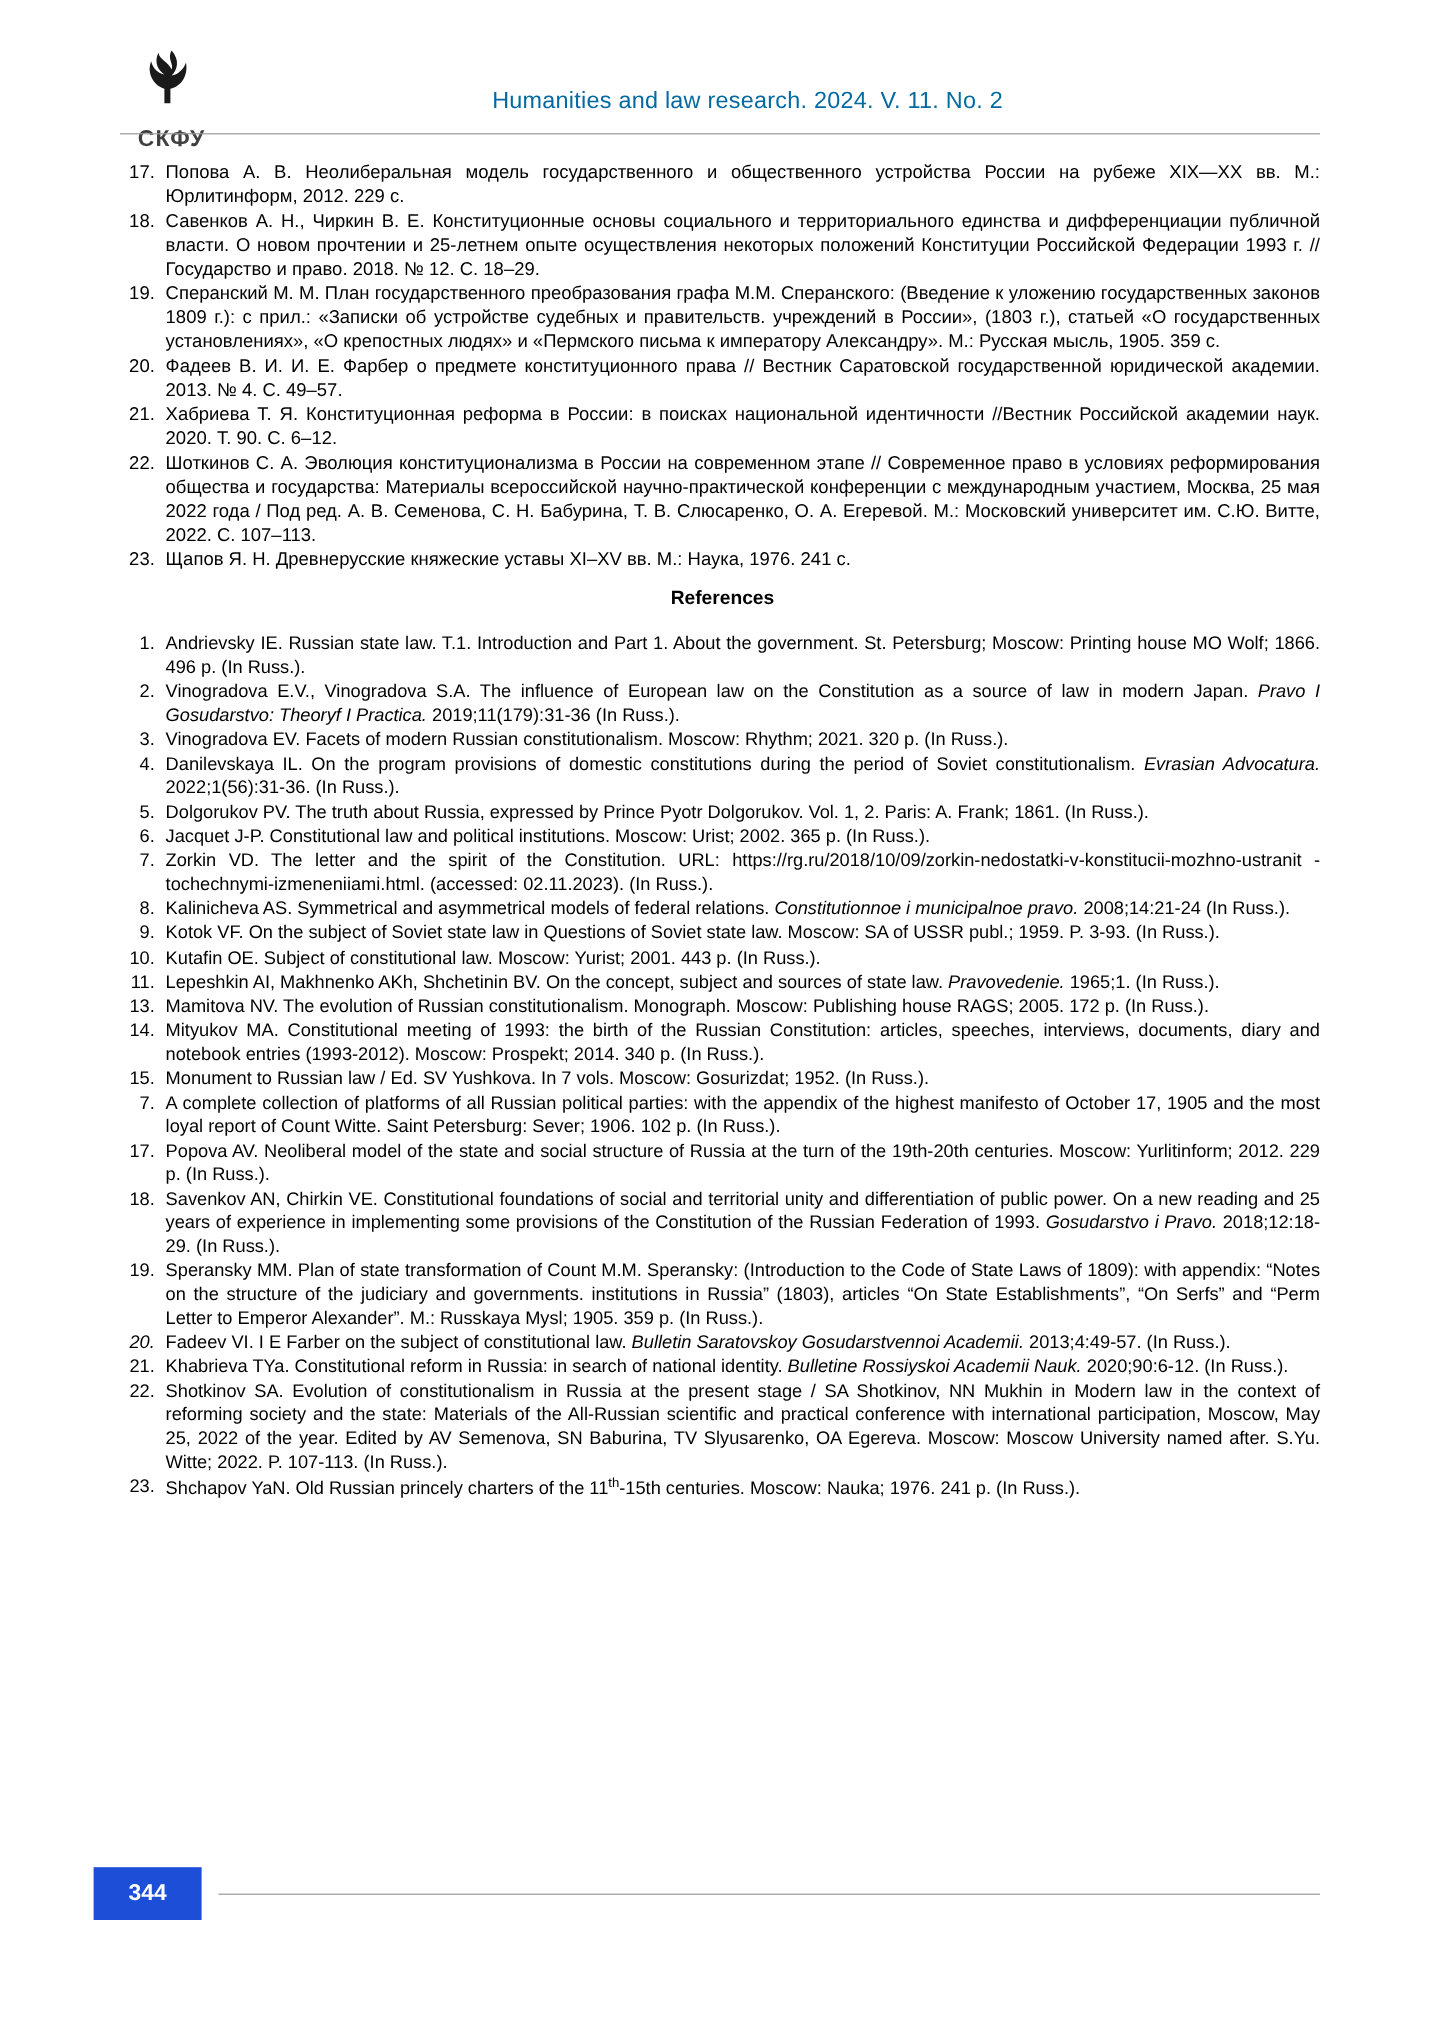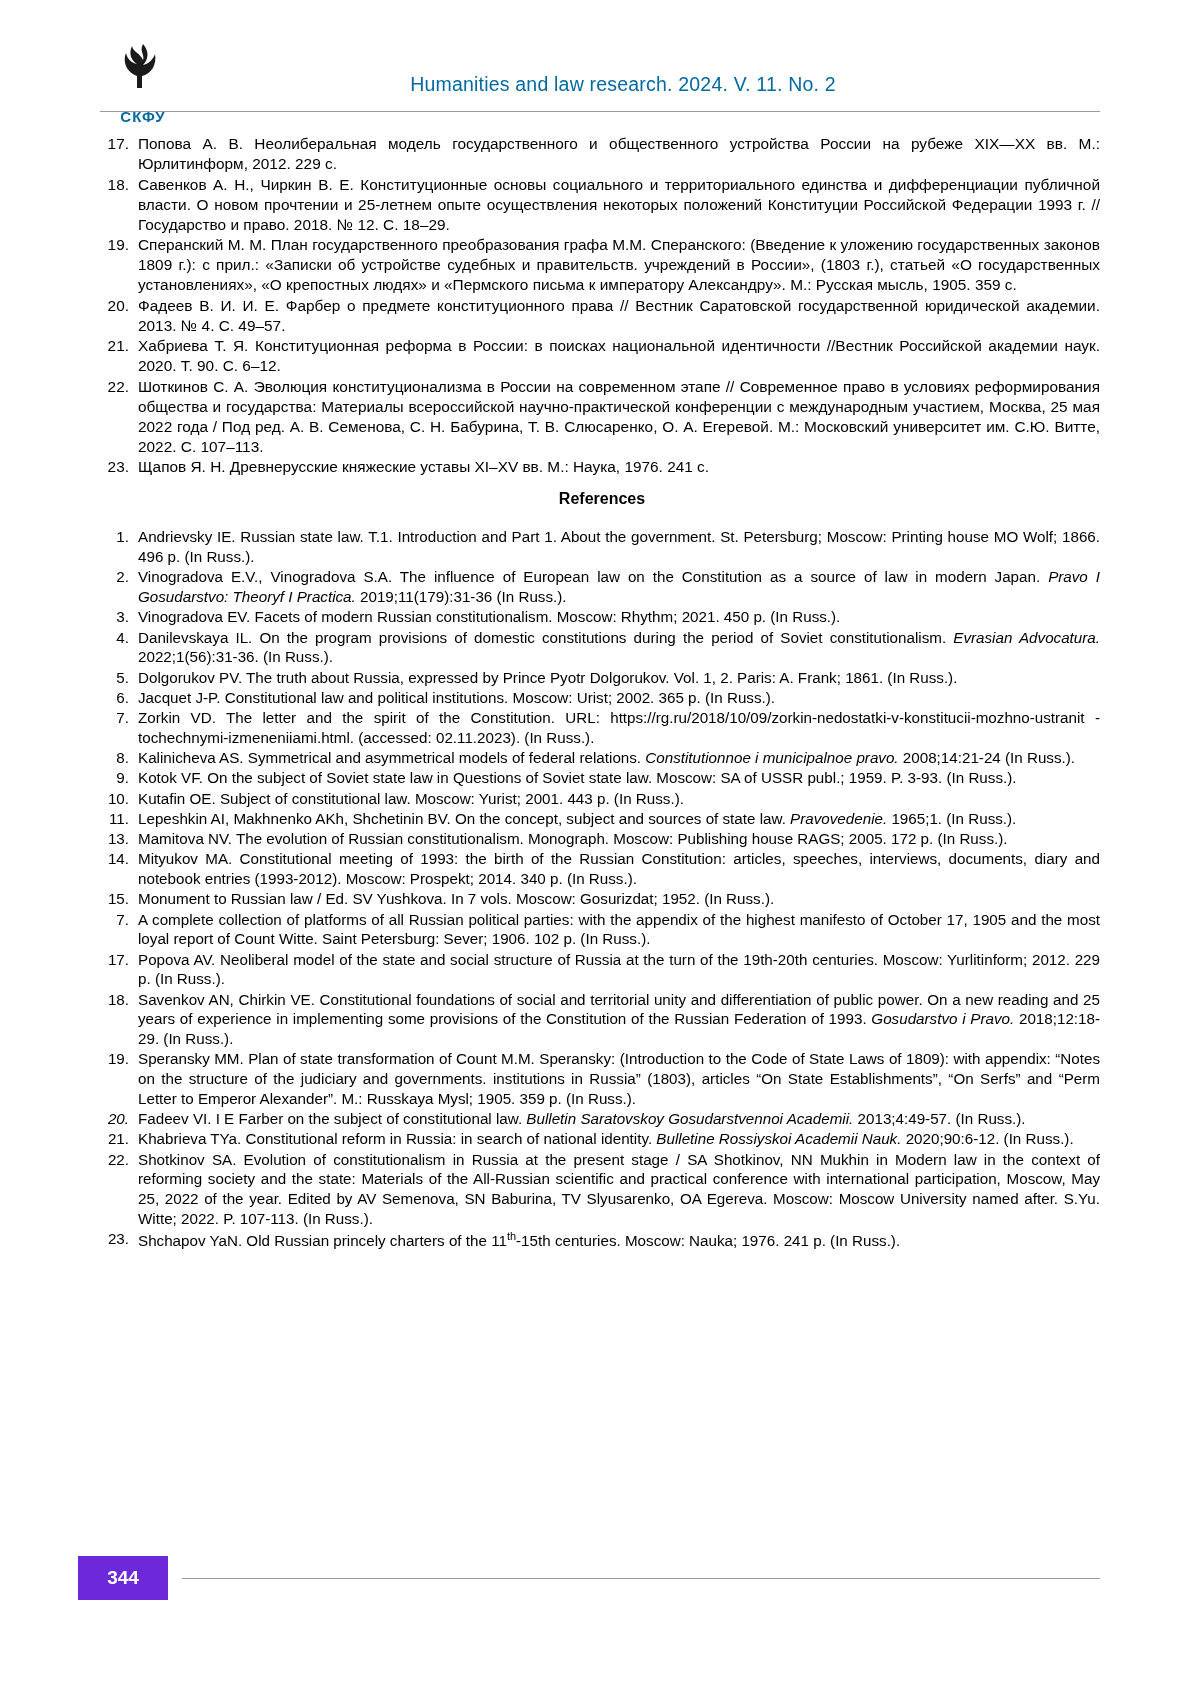--- a/index.html
+++ b/index.html
@@ -37,23 +37,23 @@
     flex-direction: column;
     align-items: center;
     justify-content: center;
   }
   .logo-mark {
     width: 44px;
     height: 46px;
     position: relative;
   }
   .logo-caption {
-    font-size: 15px;
+    font-size: 19px;
     letter-spacing: 1px;
-    color: #0369a1;
+    color: #404040;
     font-weight: bold;
     margin-top: 19px;
   }
   .header-title {
     flex: 1 1 auto;
     text-align: center;
     font-size: 19.5px;
     color: #0369a1;
     letter-spacing: 0.2px;
     padding-right: 40px;
@@ -115,21 +115,21 @@
   .footer {
     position: absolute;
     left: 0;
     right: 0;
     bottom: 96px;
     height: 46px;
     display: flex;
     align-items: center;
   }
   .page-number {
-    background: #6d28d9;
+    background: #1d4ed8;
     color: #ffffff;
     font-size: 19px;
     font-weight: bold;
     width: 90px;
     height: 44px;
     display: flex;
     align-items: center;
     justify-content: center;
     margin-left: 78px;
   }
@@ -199,21 +199,21 @@
           <li>
             <span class="num">1.</span>
             <span class="txt">Andrievsky IE. Russian state law. T.1. Introduction and Part 1. About the government. St. Petersburg; Moscow: Printing house MO Wolf; 1866. 496 p. (In Russ.).</span>
           </li>
           <li>
             <span class="num">2.</span>
             <span class="txt">Vinogradova E.V., Vinogradova S.A. The influence of European law on the Constitution as a source of law in modern Japan. <i>Pravo I Gosudarstvo: Theoryf I Practica.</i> 2019;11(179):31-36 (In Russ.).</span>
           </li>
           <li>
             <span class="num">3.</span>
-            <span class="txt">Vinogradova EV. Facets of modern Russian constitutionalism. Moscow: Rhythm; 2021. 450 p. (In Russ.).</span>
+            <span class="txt">Vinogradova EV. Facets of modern Russian constitutionalism. Moscow: Rhythm; 2021. 320 p. (In Russ.).</span>
           </li>
           <li>
             <span class="num">4.</span>
             <span class="txt">Danilevskaya IL. On the program provisions of domestic constitutions during the period of Soviet constitutionalism. <i>Evrasian Advocatura.</i> 2022;1(56):31-36. (In Russ.).</span>
           </li>
           <li>
             <span class="num">5.</span>
             <span class="txt">Dolgorukov PV. The truth about Russia, expressed by Prince Pyotr Dolgorukov. Vol. 1, 2. Paris: A. Frank; 1861. (In Russ.).</span>
           </li>
           <li>

